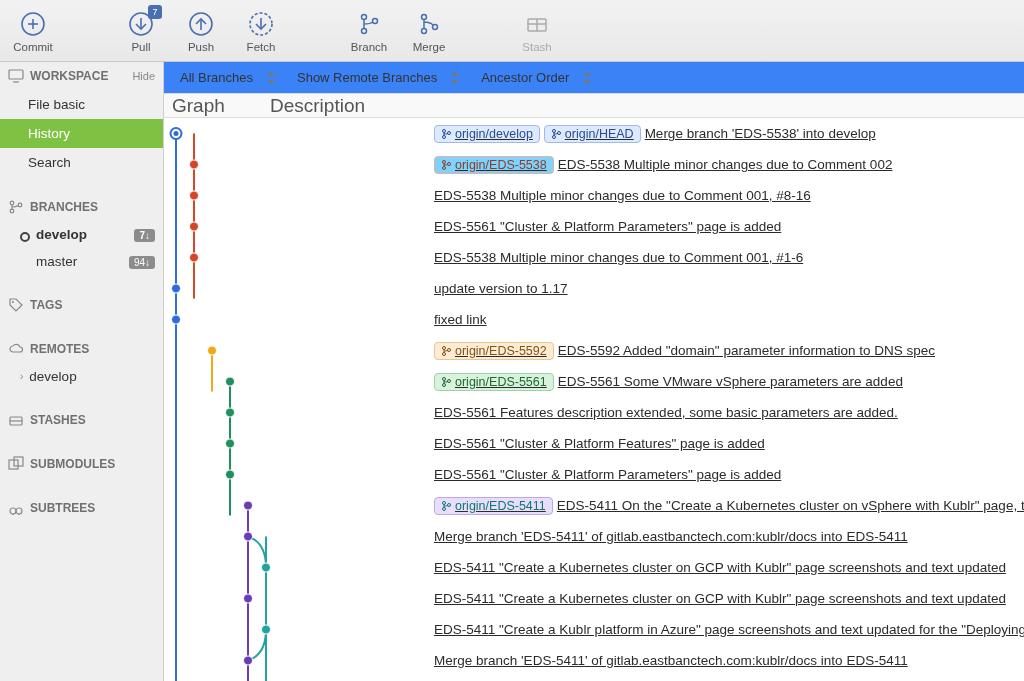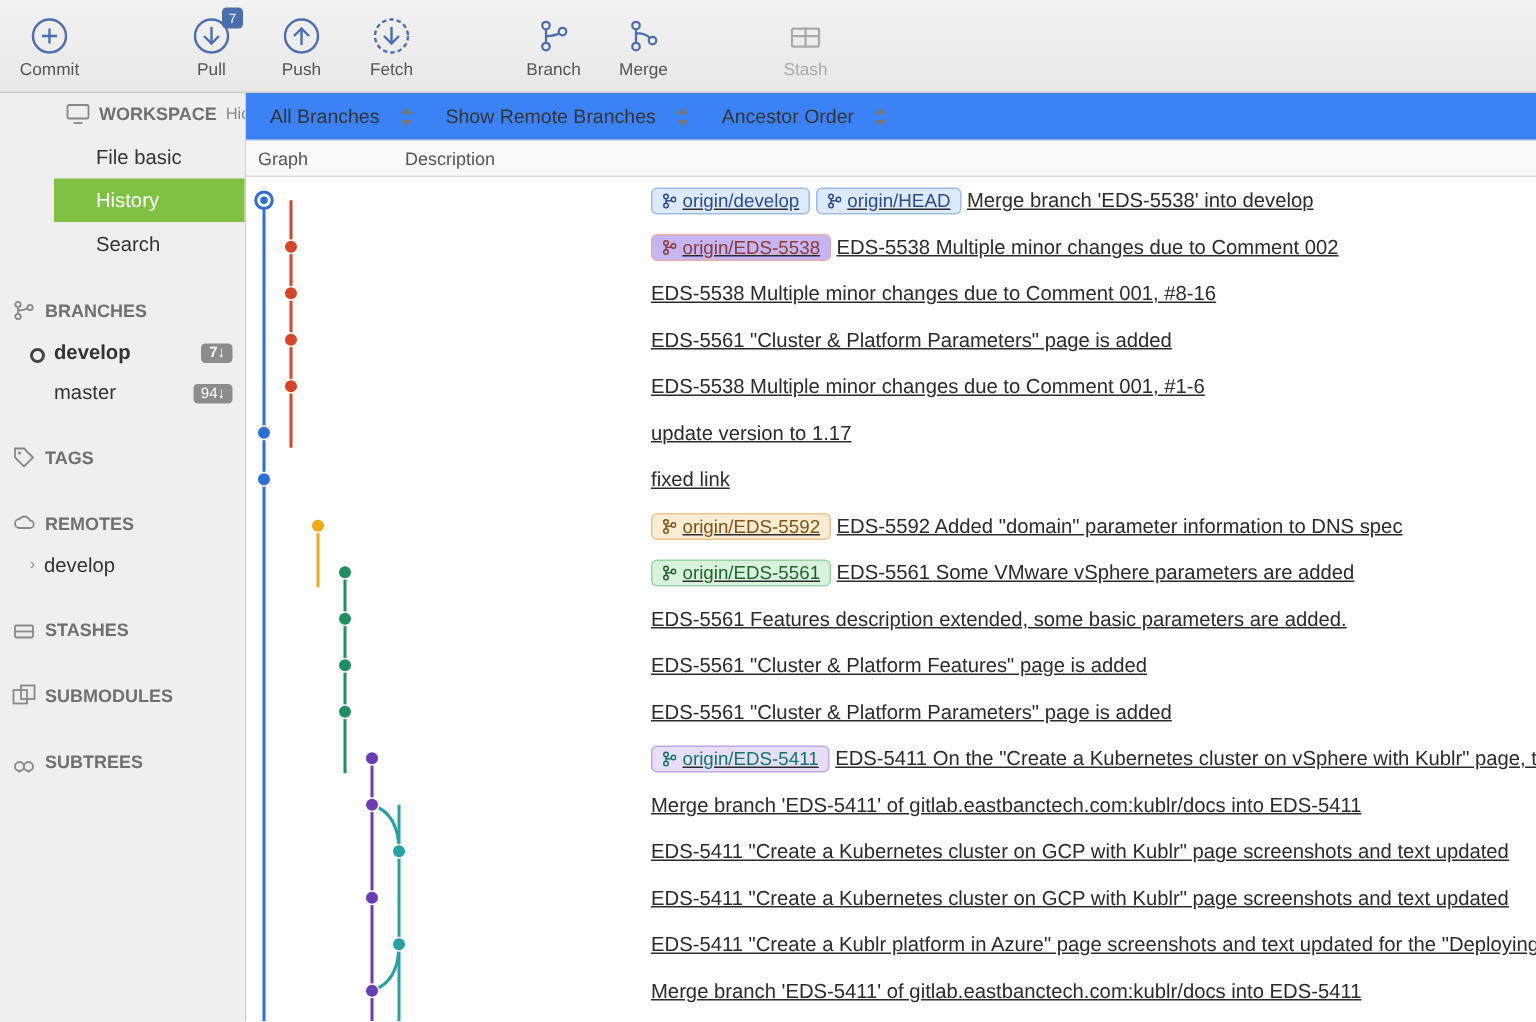--- a/index.html
+++ b/index.html
@@ -18,41 +18,41 @@
   .side-header { display: flex; align-items: center; padding: 6px 8px; color: #707070; font-size: 12px; font-weight: 600; gap: 6px; }
   .side-header .hide { margin-left: auto; font-size: 11px; font-weight: 400; color: #888; cursor: pointer; }
   .side-item { padding: 7px 8px 7px 28px; font-size: 13.5px; color: #333; cursor: pointer; display: flex; align-items: center; }
   .side-item.active { background: #7fc243; color: #fff; }
   .branch-item { padding: 6px 8px 6px 20px; display: flex; align-items: flex-end; gap: 6px; cursor: pointer; font-size: 13.5px; }
   .branch-item .dot-ring { width: 10px; height: 10px; border: 2px solid #444; border-radius: 50%; flex-shrink: 0; }
   .branch-item.bold { font-weight: 700; }
   .branch-item .count-badge { margin-left: auto; background: #8c8c8c; color: #fff; font-size: 10px; padding: 1px 5px; border-radius: 3px; }
   .remote-item { padding: 6px 8px 6px 20px; display: flex; align-items: center; gap: 6px; cursor: pointer; font-size: 13.5px; }
   .side-section { margin-top: 16px; }
-  .side-section:first-child { margin-top: 0; margin-left: 36px; }
+  .side-section:first-child { margin-top: 0; }
   .sicon { width: 16px; height: 16px; display: inline-flex; align-items: center; justify-content: center; color: #888; }
   
   .content { flex: 1; display: flex; flex-direction: column; overflow: hidden; }
   .filters { height: 32px; background: #3b82f6; border-bottom: 1px solid #ddd; display: flex; align-items: center; padding: 0 16px; gap: 20px; font-size: 13px; }
   .filter-item { display: flex; align-items: center; gap: 12px; cursor: pointer; }
   .sort-icon { width: 12px; height: 14px; display: inline-block; position: relative; }
   .sort-icon::before { content: ""; position: absolute; top: 1px; left: 2px; border-left: 4px solid transparent; border-right: 4px solid transparent; border-bottom: 4px solid #777; }
   .sort-icon::after { content: ""; position: absolute; bottom: 1px; left: 2px; border-left: 4px solid transparent; border-right: 4px solid transparent; border-top: 4px solid #777; }
   
-  .cols { height: 24px; background: #f9f9f9; border-bottom: 1px solid #ddd; display: flex; align-items: center; font-size: 12px; color: #555; }
+  .cols { height: 24px; background: #f9f9f9; border-bottom: 1px solid #ddd; display: flex; align-items: center; font-size: 19px; color: #555; }
   .col-graph { width: 106px; padding-left: 8px; }
   .col-desc { flex: 1; padding-left: 0px; }
   
   .commits { flex: 1; overflow: hidden; position: relative; }
   .graph-svg { position: absolute; left: 0; top: 0; width: 270px; height: 100%; z-index: 1; pointer-events: none; }
   .commit-row { height: 31px; display: flex; align-items: center; padding-left: 270px; font-size: 13.5px; color: #2b2b2b; position: relative; z-index: 2; white-space: nowrap; text-decoration: underline; }
   .branch-tag { display: inline-flex; align-items: center; gap: 4px; border: 1px solid; border-radius: 4px; padding: 1px 6px; font-size: 12.5px; margin-right: 4px; position: relative; }
   .branch-tag svg { width: 10px; height: 12px; }
   .tag-blue { background: #ddeafd; border-color: #9dbbe6; color: #2a4b8d; }
-  .tag-pink { background: #c4b5fd; border-color: #e8aea1; color: #8c3c28; }
+  .tag-pink { background: #7dd3fc; border-color: #e8aea1; color: #8c3c28; }
   .tag-orange { background: #fdecd3; border-color: #e8c48e; color: #7d5417; }
   .tag-green { background: #d8f2dd; border-color: #9ad4a6; color: #206631; }
   .tag-purple { background: #e8defb; border-color: #bea8e3; color: #0f766e; }
 </style>
 </head>
 <body>
 
 <div class="toolbar">
   <div class="tool-btn">
     <span class="ticon">

